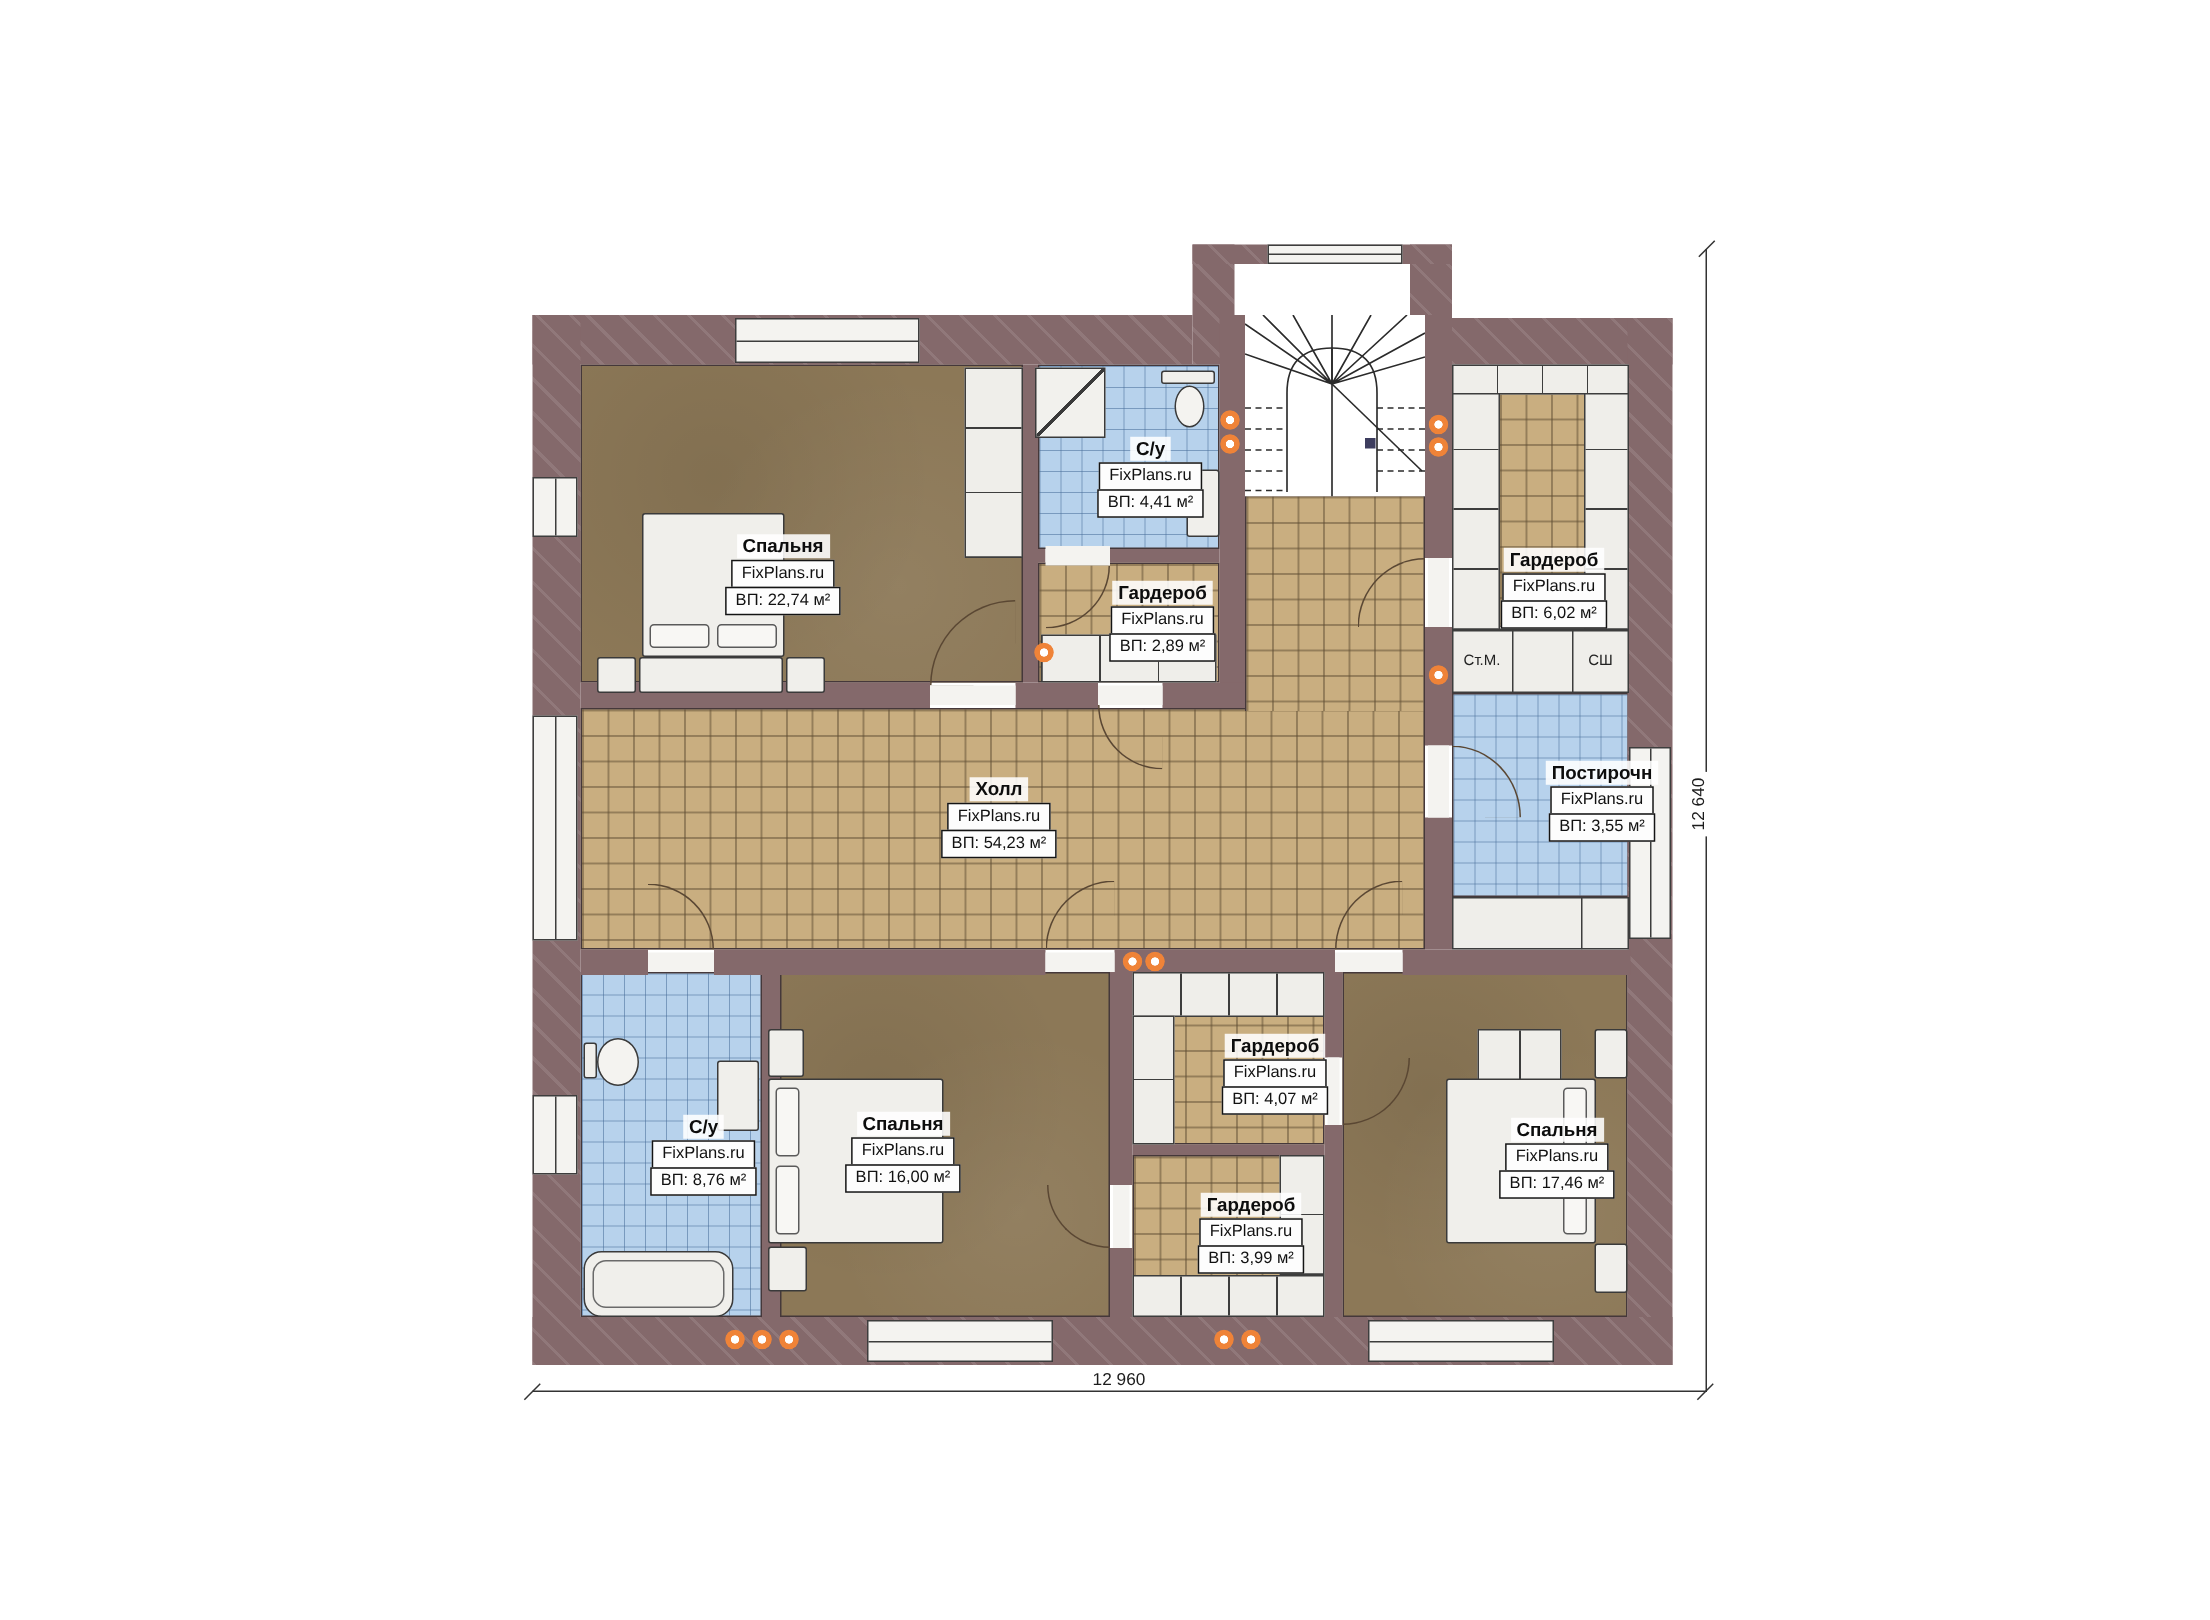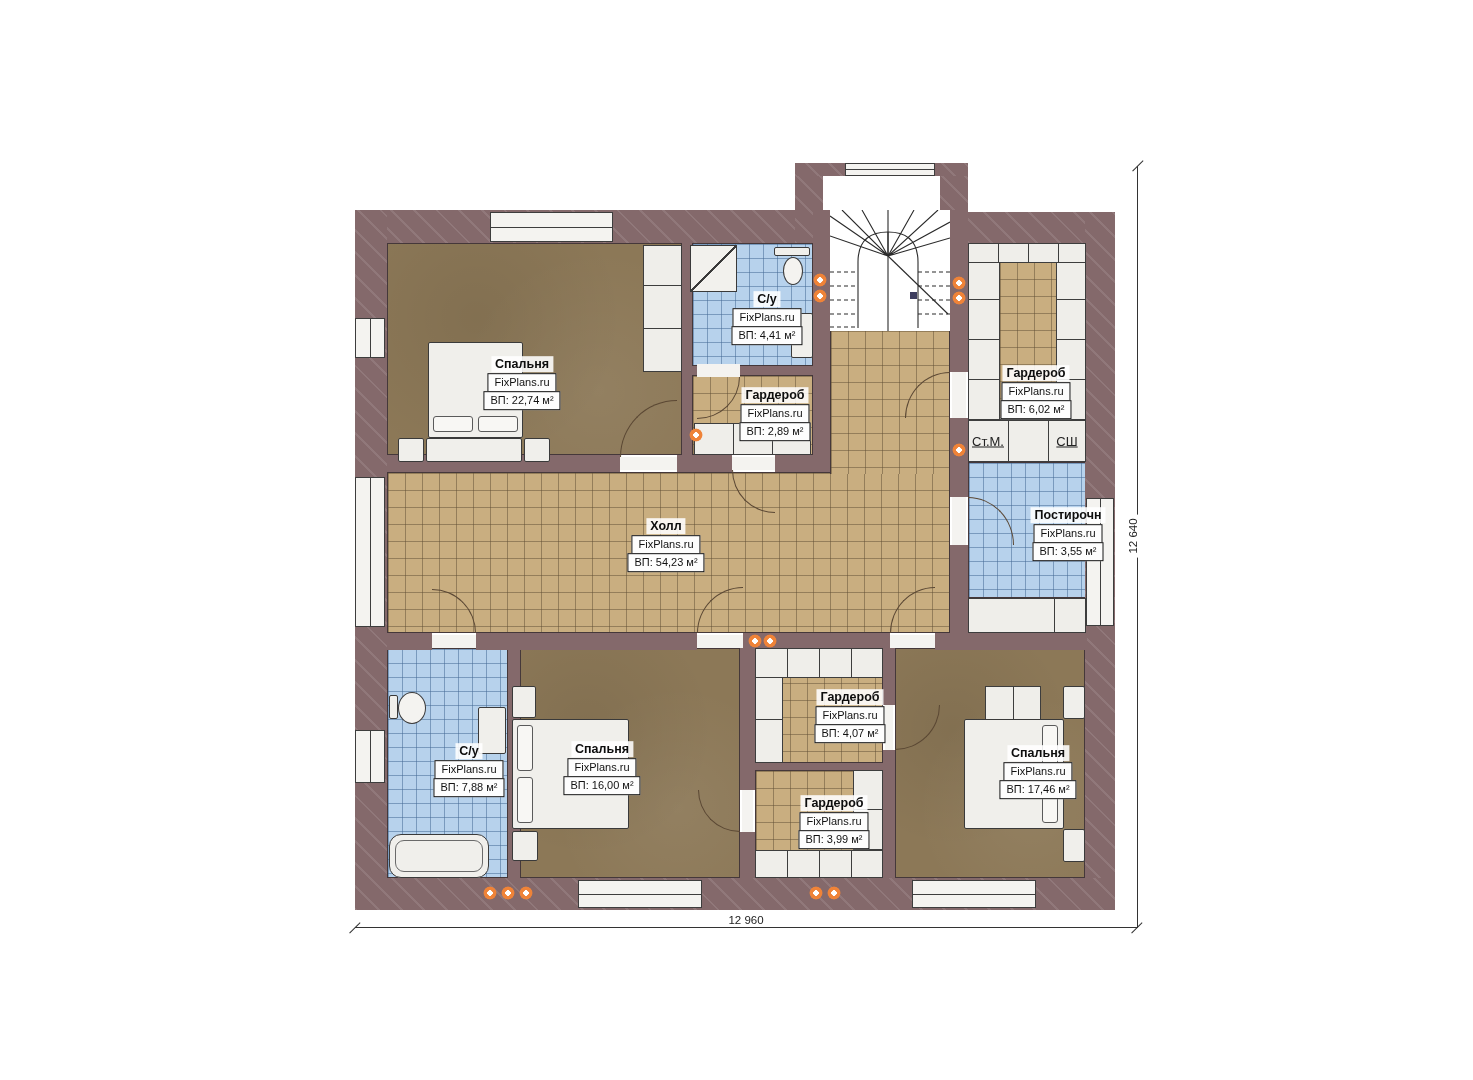--- a/index.html
+++ b/index.html
@@ -52,21 +52,21 @@
   .dot{width:13px;height:13px;border-radius:50%;z-index:20;transform:translate(-50%,-50%);
      background:radial-gradient(circle,#ffffff 0 28%, #ef8338 32% 70%, rgba(239,131,56,.25) 74%, transparent 82%);}
   
   .rlabel{position:absolute;transform:translate(-50%,-50%);display:flex;flex-direction:column;
      align-items:center;z-index:30;padding-left:44px;}
   .rname{font-weight:bold;font-size:12.5px;line-height:1.3;color:#0d0d0d;white-space:nowrap;
      background:rgba(255,255,255,.88);padding:0 4px;margin-bottom:1px;}
   .rbox{background:#fdfdfd;border:1.3px solid #141414;font-size:11px;line-height:1.35;
      padding:1px 6px;white-space:nowrap;color:#111;}
   .rbox + .rbox{margin-top:-1.3px;}
-  .applbl{position:absolute;transform:translate(-50%,-50%);font-size:13px;color:#222;z-index:12;white-space:nowrap;text-decoration:underline;}
+  .applbl{position:absolute;transform:translate(-50%,-50%);font-size:10px;color:#222;z-index:12;white-space:nowrap;}
   
   .dimline{background:#333;z-index:25;}
   .tick{position:absolute;width:15px;height:1.4px;background:#333;z-index:26;transform:translate(-50%,-50%) rotate(-45deg);}
   .dimtext{position:absolute;transform:translate(-50%,-50%);font-size:11.5px;color:#1c1c1c;
      background:#fff;padding:0 4px;z-index:27;white-space:nowrap;}
   .dimtext.vert{transform:translate(-50%,-50%) rotate(-90deg);}
 </style>
 </head>
 <body>
 
@@ -259,21 +259,21 @@
     <div class="rbox">ВП: 54,23 м²</div>
   </div>
   <div class="rlabel" style="left:1046px;top:534px">
     <div class="rname">Постирочн</div>
     <div class="rbox">FixPlans.ru</div>
     <div class="rbox">ВП: 3,55 м²</div>
   </div>
   <div class="rlabel" style="left:447px;top:770px">
     <div class="rname">С/у</div>
     <div class="rbox">FixPlans.ru</div>
-    <div class="rbox">ВП: 7,88 м²</div>
+    <div class="rbox">ВП: 8,76 м²</div>
   </div>
   <div class="rlabel" style="left:580px;top:768px">
     <div class="rname">Спальня</div>
     <div class="rbox">FixPlans.ru</div>
     <div class="rbox">ВП: 16,00 м²</div>
   </div>
   <div class="rlabel" style="left:828px;top:716px">
     <div class="rname">Гардероб</div>
     <div class="rbox">FixPlans.ru</div>
     <div class="rbox">ВП: 4,07 м²</div>

